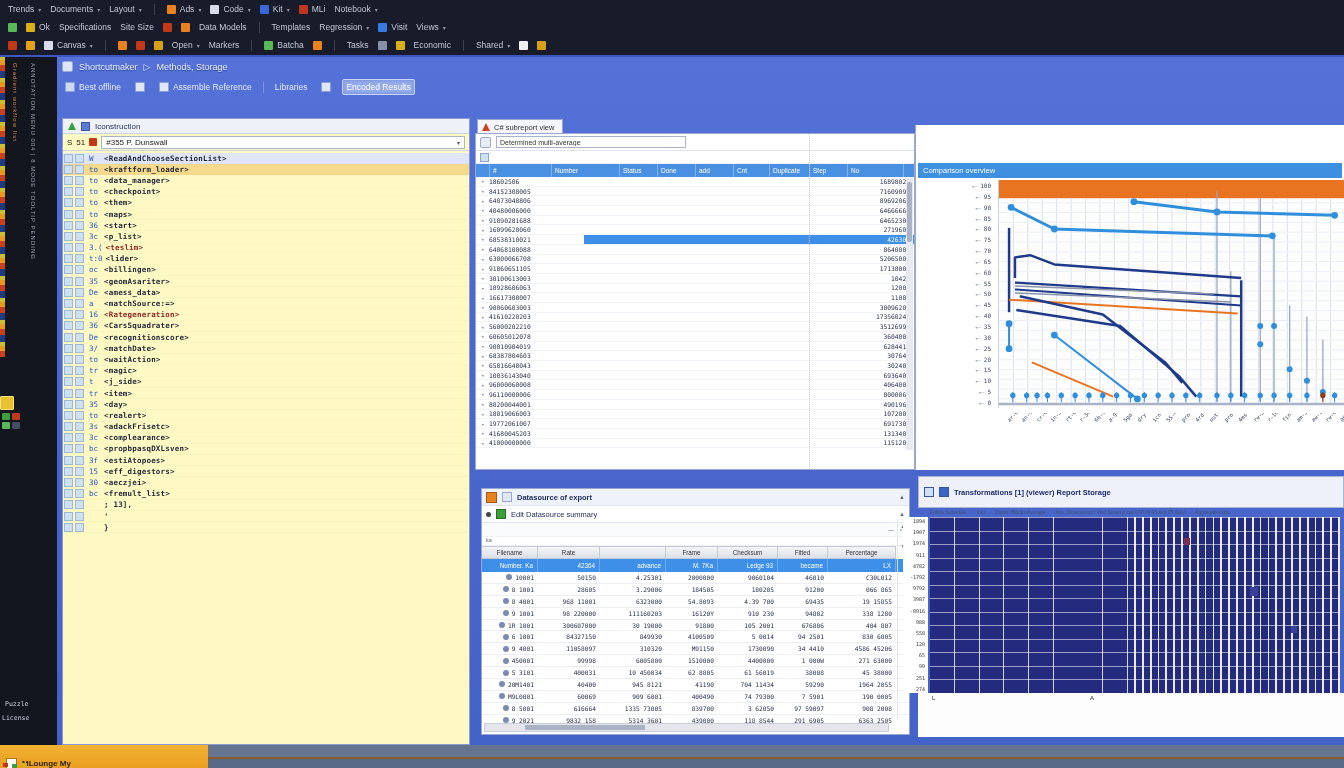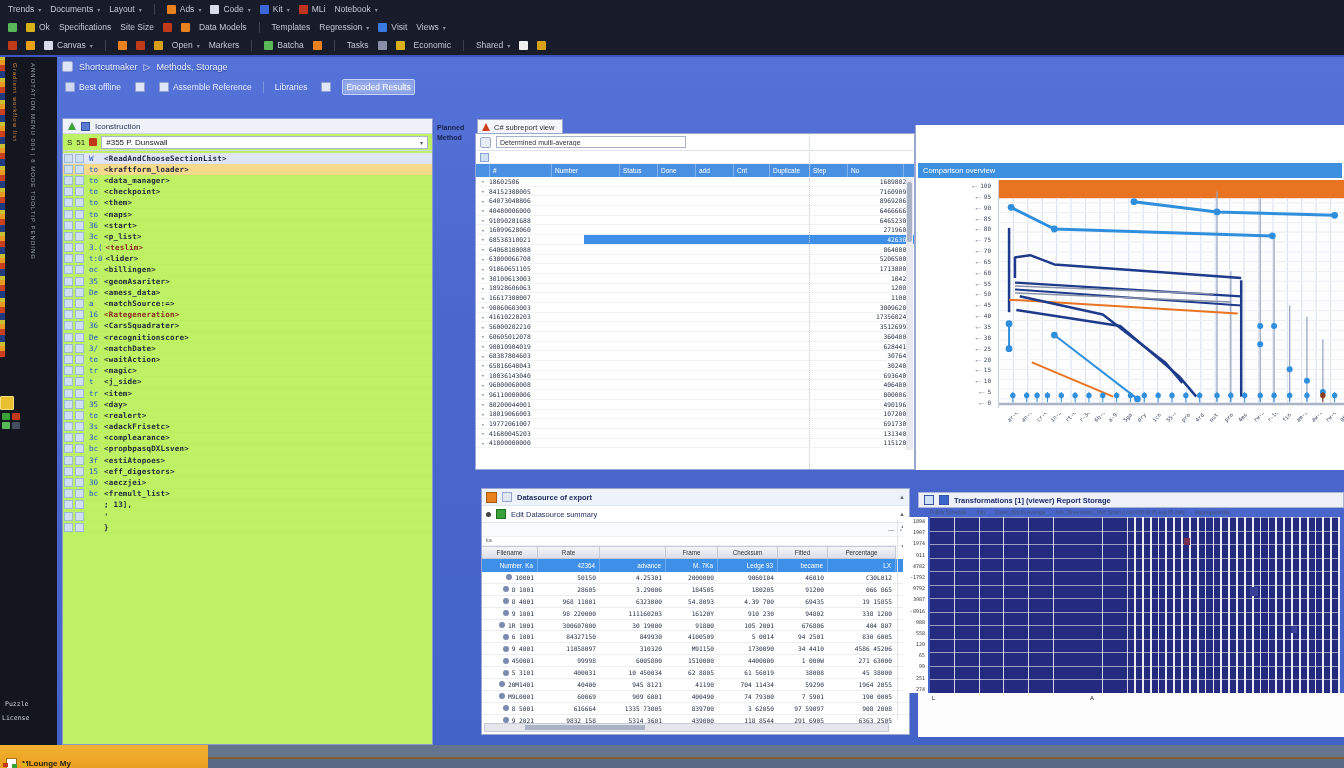--- a/index.html
+++ b/index.html
@@ -22,21 +22,21 @@
   #app{position:absolute;left:57px;top:57px;width:1287px;height:688px;background:linear-gradient(180deg,#5472d8 0,#4a67cd 40%,#4463c8 100%)}
   #crumb{position:absolute;left:62px;top:61px;display:flex;align-items:center;gap:6px;color:#eef2ff;font-size:9px;text-shadow:0 1px 1px #2a3f90}
   #crumb .ic{width:11px;height:11px;background:#dfe6f8;border:1px solid #9aa8d8;border-radius:2px}
   #wintools{position:absolute;left:62px;top:78px;display:flex;align-items:center;gap:8px;height:18px;font-size:8.5px;color:#e8edff}
   .wt-item{display:flex;align-items:center;gap:4px;padding:2px 3px;border-radius:2px}
   .wt-item .ic{width:10px;height:10px;border-radius:1px;background:var(--c,#cfd8f2);border:1px solid #8fa0d0}
   .wt-item.sep{width:1px;height:12px;background:#7e93dd;padding:0}
   .wt-item.active{background:#93a9ea;border:1px solid #c9d6fa;box-shadow:inset 0 0 3px #6d86da;color:#ffffff}
   #divider-label{position:absolute;left:437px;top:123px;font-size:7px;line-height:10px;color:#16214a;font-weight:bold}
   
-  #editor{position:absolute;left:62px;top:118px;width:371px;height:627px;background:#bef264;border:1px solid #8a9ace}
+  #editor{position:absolute;left:62px;top:118px;width:408px;height:627px;background:#fef9c3;border:1px solid #8a9ace}
   #ed-h1{height:15px;display:flex;align-items:center;gap:5px;background:#eef1f8;border-bottom:1px solid #cdd4e6;padding-left:5px;font-size:8px;color:#2a3560}
   .tri{width:0;height:0;border-left:4px solid transparent;border-right:4px solid transparent;border-bottom:8px solid #3aa03a}
   .sq-ic{width:9px;height:9px;background:#5a7ad0;border:1px solid #3a55a8}
   #ed-h2{height:17px;display:flex;align-items:center;gap:4px;border-bottom:1px solid #cdd4e6;padding:0 4px;font-size:8px;color:#222}
   #ed-combo{flex:1;display:flex;align-items:center;justify-content:space-between;border:1px solid #aab4cc;background:#fff;height:13px;padding:0 4px;font-size:8px}
   #lines{position:absolute;left:0;top:34px;right:0;bottom:0;font-family:"DejaVu Sans Mono",monospace;font-size:7.5px;overflow:hidden}
   .ln{display:flex;align-items:center;height:11.2px;border-bottom:1px solid rgba(0,0,0,0.015)}
   .ln .g1,.ln .g2{width:9px;height:9px;margin:0 1px;background:#cfe0f2;border:1px solid #9fb8d8;flex:0 0 auto}
   .ln .kw{color:#2257c8;margin:0 3px 0 4px;min-width:12px}
   .ln .tx{color:#1d2438;font-weight:bold;letter-spacing:.2px;white-space:nowrap}
@@ -91,21 +91,21 @@
   #t2-shead{display:flex;height:13px;background:#3d8fe8;color:#fff;font-size:6.3px}
   #t2-shead .sc{display:flex;align-items:center;justify-content:flex-end;padding-right:4px;border-right:1px solid #6fa8ee;overflow:hidden;white-space:nowrap}
   #t2-rows{overflow:hidden;height:154px}
   .t2row{display:flex;height:11.9px;border-bottom:1px solid #eceef4;font-size:6.2px;color:#28304a;font-family:"DejaVu Sans Mono",monospace}
   .t2row .c{display:flex;align-items:center;justify-content:flex-end;padding-right:4px;overflow:hidden;white-space:nowrap}
   .t2row .c0 .bic{width:6px;height:6px;border-radius:50%;background:#7a8ab0;margin-right:3px;flex:0 0 auto}
   #t2-hsb{position:absolute;left:2px;bottom:2px;width:405px;height:9px;background:#e4e6ec;border:1px solid #c8ccd8}
   #t2-hsb .thumb{position:absolute;left:40px;top:1px;width:120px;height:5px;background:#aab2c6}
   #t2-rstrip{position:absolute;right:1px;top:30px;width:11px;bottom:14px;border-left:1px solid #e4e6ee;font-size:5px;color:#667;display:flex;flex-direction:column;align-items:center;gap:14px;padding-top:4px}
   
-  #gridpane-title{position:absolute;left:918px;top:492px;width:426px;height:16px;background:#eef1fa;border:1px solid #aab4d4;display:flex;align-items:center;gap:5px;padding-left:5px;font-size:7.5px;color:#1c2a6c;font-weight:bold}
+  #gridpane-title{position:absolute;left:918px;top:476px;width:426px;height:32px;background:#eef1fa;border:1px solid #aab4d4;display:flex;align-items:center;gap:5px;padding-left:5px;font-size:7.5px;color:#1c2a6c;font-weight:bold}
   #gridpane-title .ic{width:10px;height:10px;border:1px solid #3a55a8;background:#cfe0f4}
   #grid-collabels{position:absolute;left:930px;top:509px;width:412px;height:9px;font-size:5px;color:#44506e;display:flex;gap:10px;overflow:hidden;white-space:nowrap}
   #grid-ylab{position:absolute;left:903px;top:517px;width:25px;height:176px;background:#fff;display:flex;flex-direction:column;justify-content:space-between;align-items:flex-end;padding:1px 3px;font-size:5px;color:#333;font-family:"DejaVu Sans Mono",monospace}
   #heatmap{position:absolute;left:930px;top:517px;width:410px;height:176px;background:#242a7e;display:flex}
   #hm-left{width:198px;height:100%}
   #hm-right{flex:1;height:100%}
   #grid-xlab{position:absolute;left:930px;top:695px;width:410px;font-size:6px;color:#222}
   #gridpane-below{position:absolute;left:918px;top:693px;width:426px;height:44px;background:#fdfdfe}
   
   #statusbar{position:absolute;left:0;top:745px;width:1344px;height:23px;background:linear-gradient(180deg,#65758f 0 12px,#586a86 12px 100%)}

